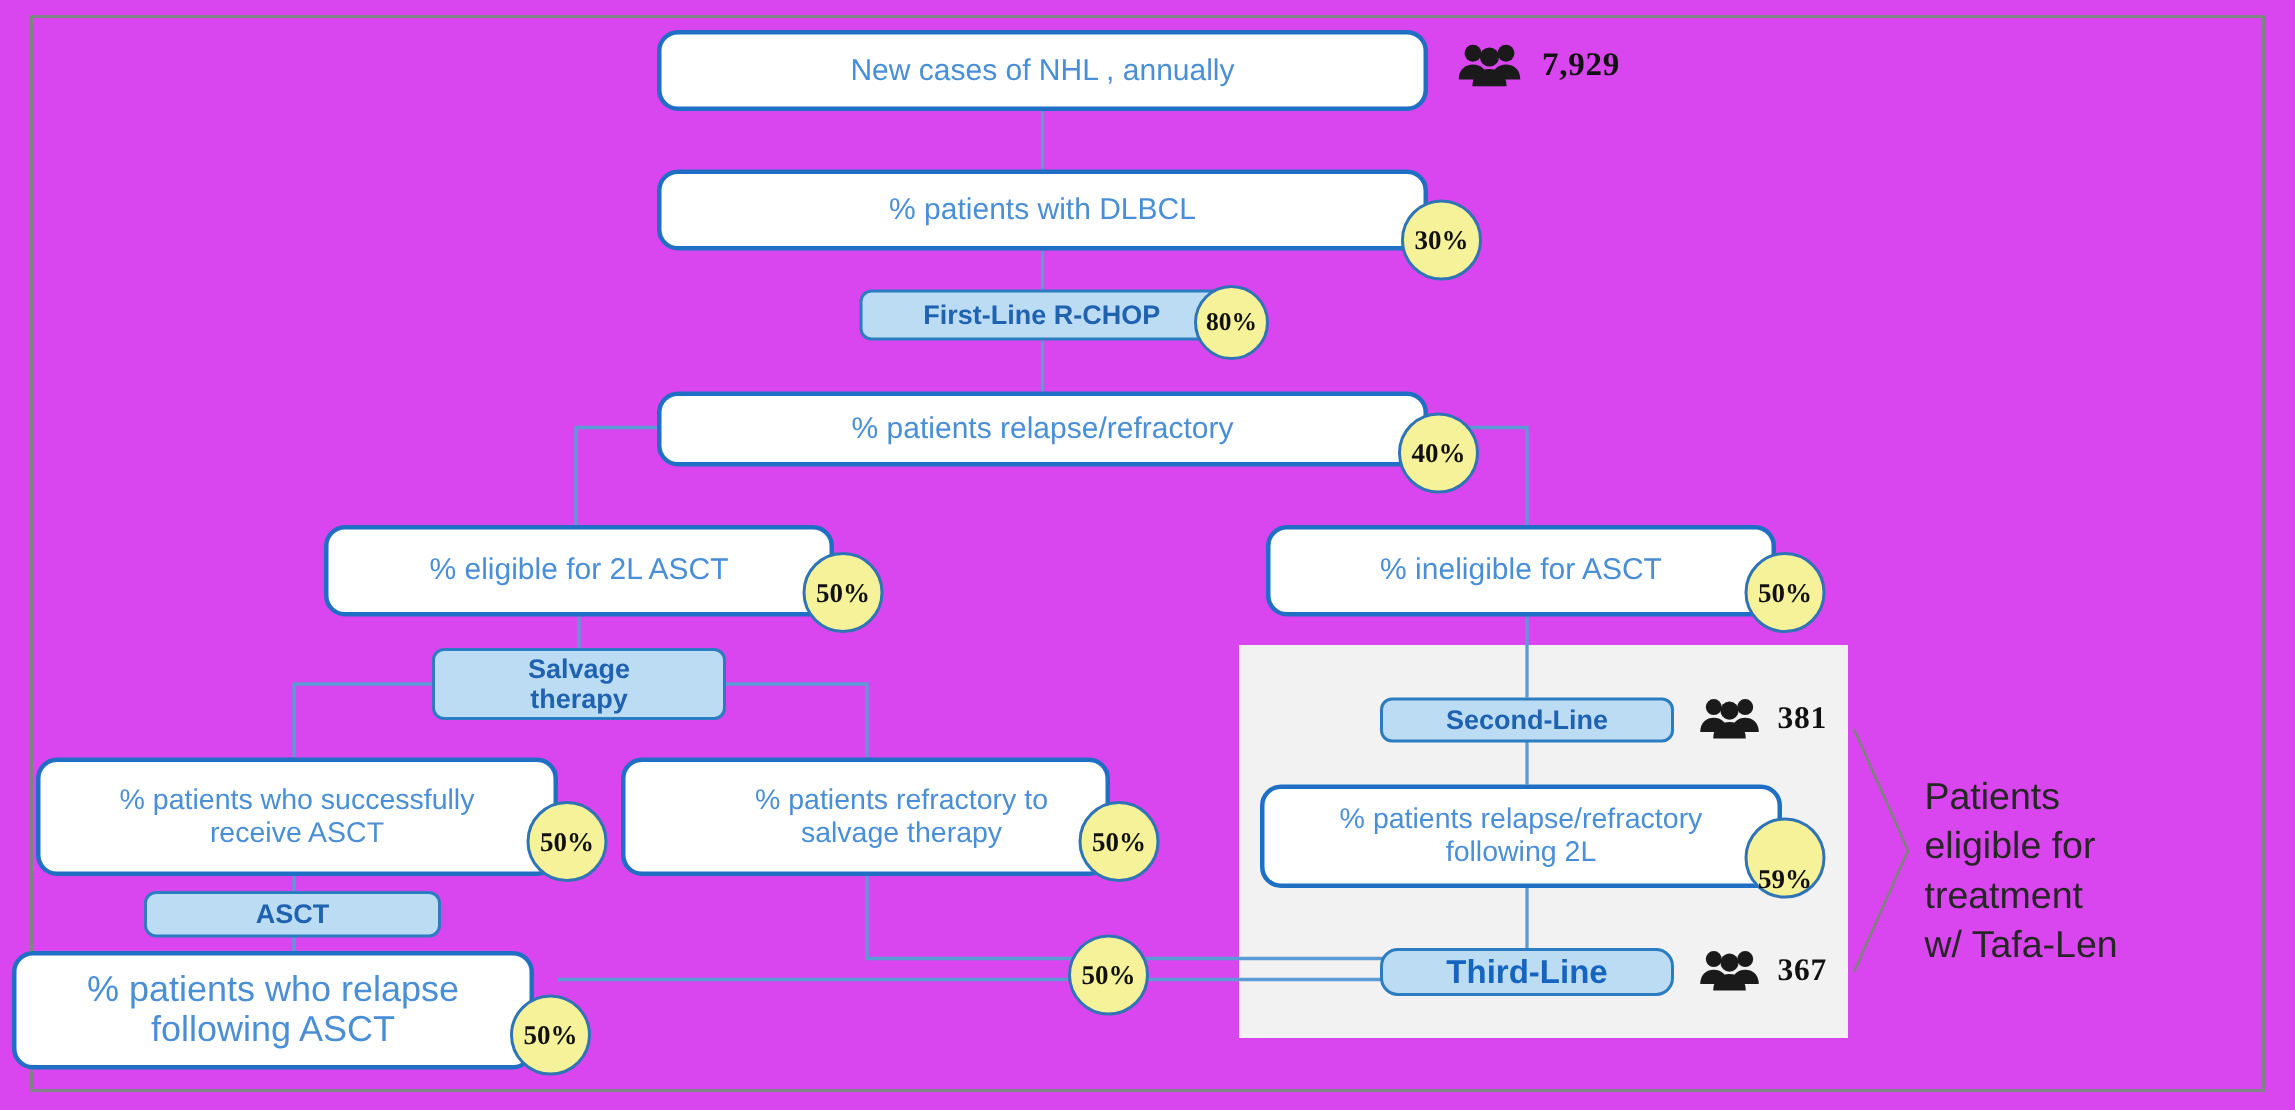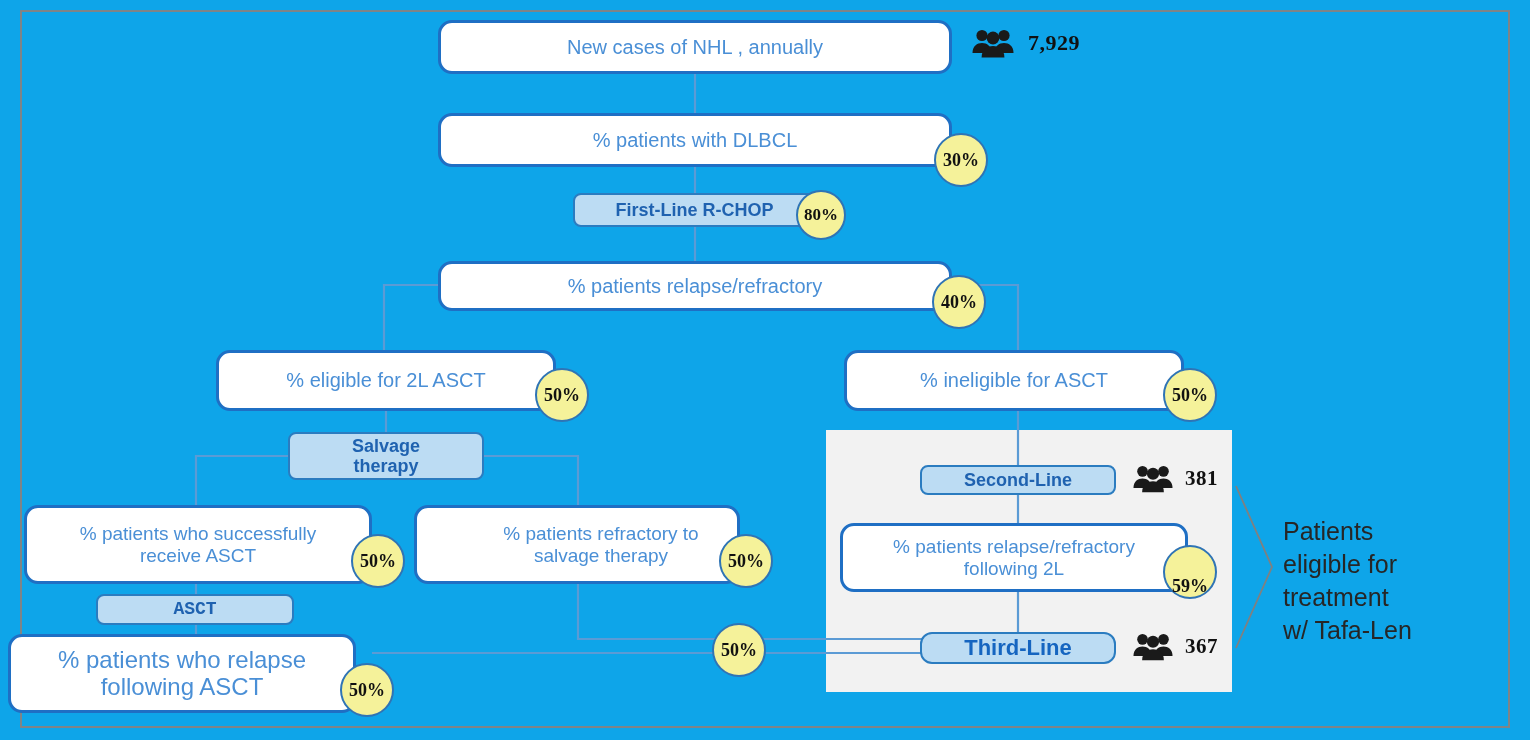--- a/index.html
+++ b/index.html
@@ -1,20 +1,20 @@
 <!DOCTYPE html>
 <html><head>
 <meta charset="utf-8">
 <style>
   html,body{margin:0;padding:0;background:#ffffff;}
   body{font-family:"Liberation Sans",sans-serif;}
   #canvas{
     position:relative;
     width:1530px;height:740px;
-    background:#0ea5e9;
+    background:#d946ef;
     overflow:hidden;
   }
   
   .frame{
     position:absolute;
     left:20px;top:10px;
     width:1490px;height:718px;
     border:2px solid #7f8487;
     box-sizing:border-box;
     background:transparent;
@@ -184,21 +184,21 @@
   <div class="node white" style="left:24px;top:505px;width:348px;height:79px;flex-direction:column;font-size:19px;">
     <span>% patients who successfully</span>
     <span>receive ASCT</span>
   </div>
 
   <div class="node white" style="left:414px;top:505px;width:326px;height:79px;flex-direction:column;font-size:19px;padding-left:48px;">
     <span>% patients refractory to</span>
     <span>salvage therapy</span>
   </div>
 
-  <div class="node blue" style="left:96px;top:594px;width:198px;height:31px;font-family:Liberation Mono, monospace;">
+  <div class="node blue" style="left:96px;top:594px;width:198px;height:31px;">
     <span>ASCT</span>
   </div>
 
   <div class="node white" style="left:8px;top:634px;width:348px;height:79px;flex-direction:column;font-size:24px;align-items:center;">
     <span>% patients who relapse</span>
     <span>following ASCT</span>
   </div>
 
   <div class="node blue" style="left:920px;top:465px;width:196px;height:30px;">
     <span>Second-Line</span>

